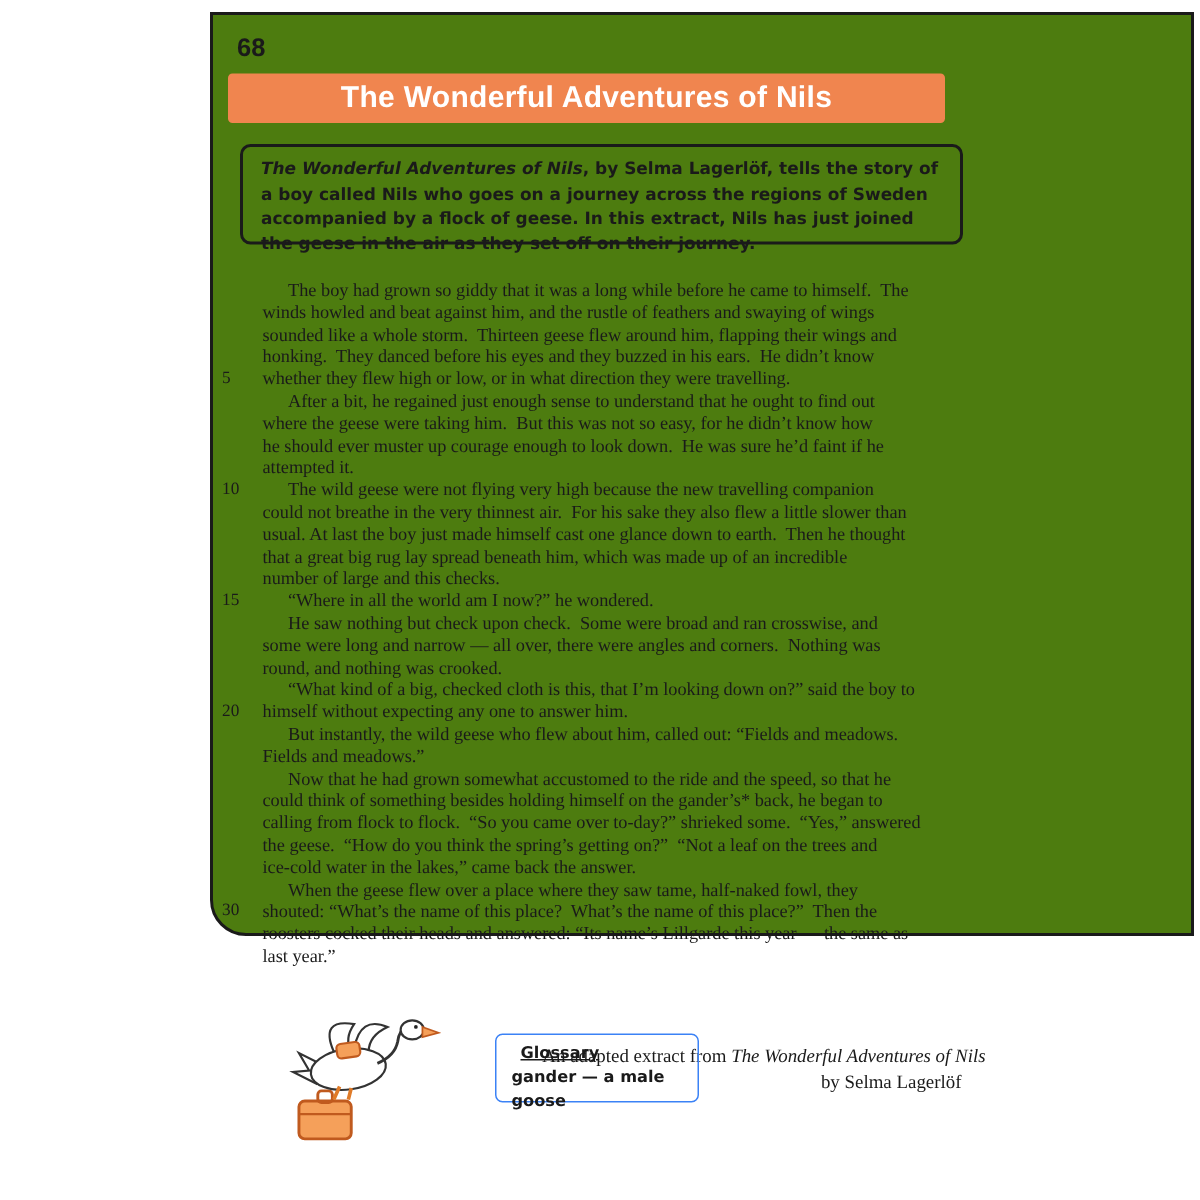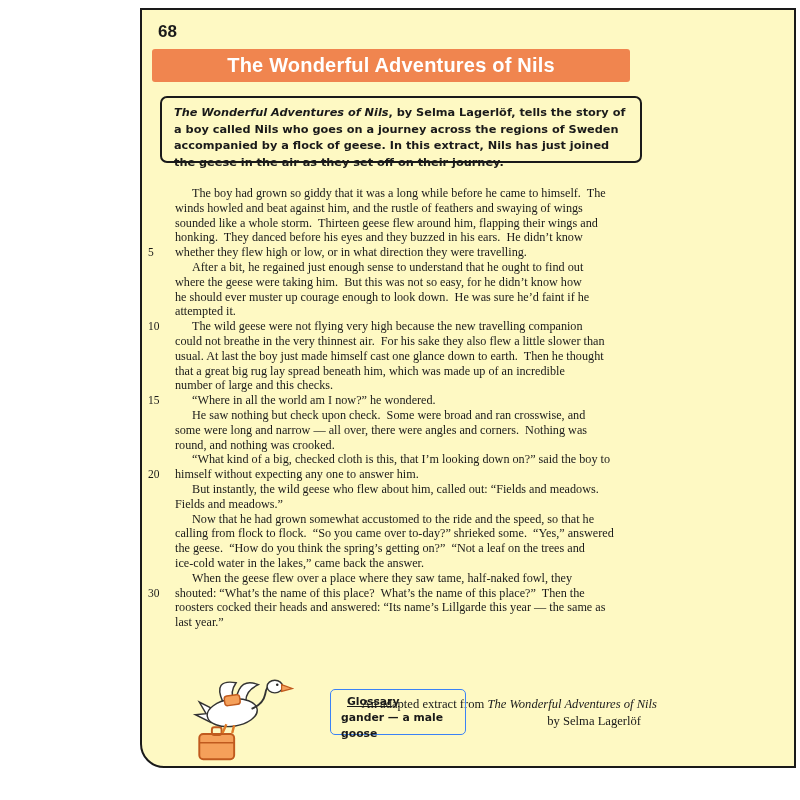--- a/index.html
+++ b/index.html
@@ -1,20 +1,20 @@
 <!DOCTYPE html>
 <html><head>
 <meta charset="utf-8">
 <style>
   * { margin:0; padding:0; box-sizing:border-box; }
   html,body { width:800px; height:800px; background:#ffffff; overflow:hidden;
               font-family:"Liberation Serif", serif; color:#1a1a1a; }
   .page-frame {
-    position:absolute; left:140px; top:8px; width:656px; height:760px;
-    border:2px solid #1a1a1a; border-radius:0 0 0 24px; background:#fef9c3;padding-left:46px;
+    position:absolute; left:140px; top:8px; width:656px; height:616px;
+    border:2px solid #1a1a1a; border-radius:0 0 0 24px; background:#4d7c0f;padding-left:46px;
   }
   .page-number {
     position:absolute; left:16px; top:12px;
     font-family:"Liberation Sans", sans-serif; font-weight:bold; font-size:17px;
   }
   .title-banner {
     position:absolute; left:10px; top:39px; width:478px; height:33px;
     background:#f0854f; border-radius:3px;
     color:#ffffff; font-family:"Liberation Sans", sans-serif; font-weight:bold;
     font-size:20px; text-align:center; line-height:33px; letter-spacing:.2px;
@@ -159,20 +159,24 @@
         <div class="pline">
           <span class="lnum"></span>
           <span class="ltext">Fields and meadows.”</span>
         </div>
         <div class="pline">
           <span class="lnum"></span>
           <span class="ltext ind">Now that he had grown somewhat accustomed to the ride and the speed, so that he</span>
         </div>
         <div class="pline">
           <span class="lnum"></span>
+          <span class="ltext">could think of something besides holding himself on the gander’s* back, he began to</span>
+        </div>
+        <div class="pline">
+          <span class="lnum"></span>
           <span class="ltext">calling from flock to flock.  “So you came over to-day?” shrieked some.  “Yes,” answered</span>
         </div>
         <div class="pline">
           <span class="lnum"></span>
           <span class="ltext">the geese.  “How do you think the spring’s getting on?”  “Not a leaf on the trees and</span>
         </div>
         <div class="pline">
           <span class="lnum"></span>
           <span class="ltext">ice-cold water in the lakes,” came back the answer.</span>
         </div>

